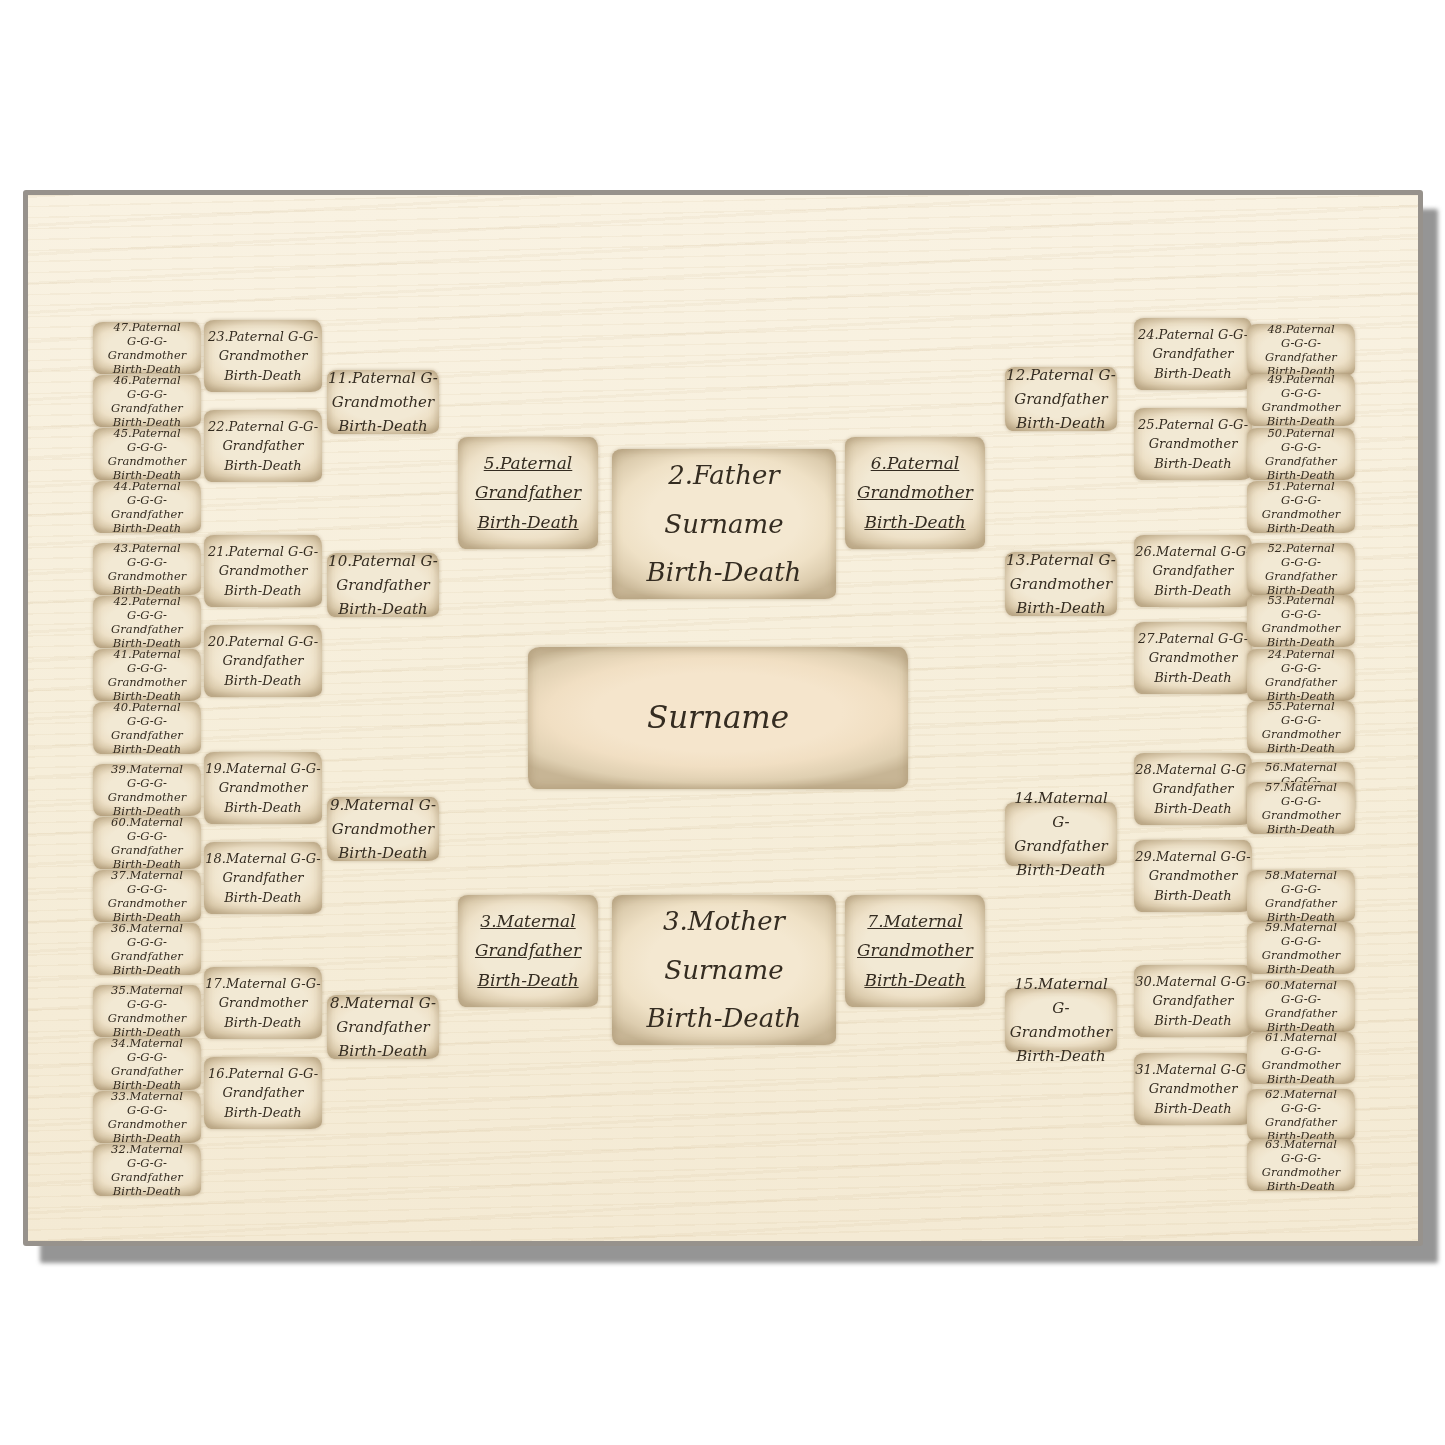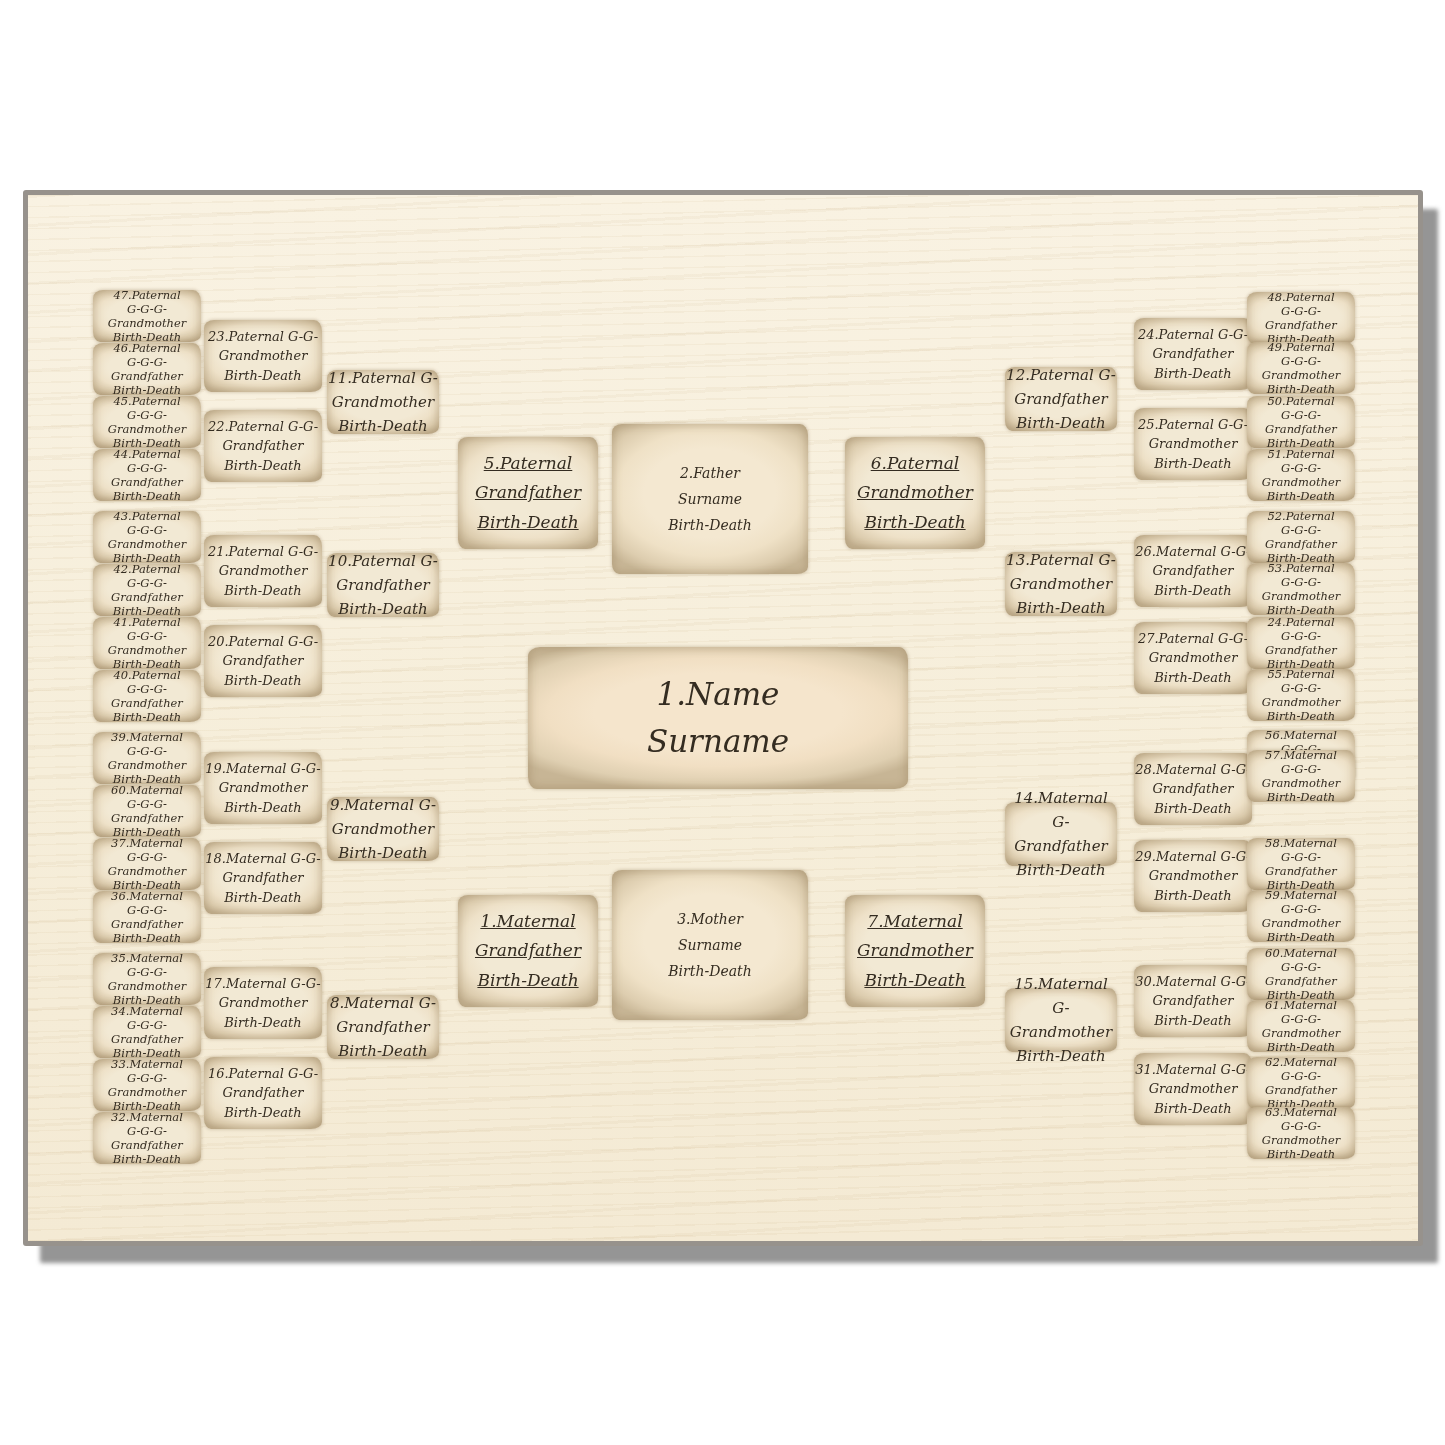--- a/index.html
+++ b/index.html
@@ -23,38 +23,37 @@
   }
   .box{
     position:absolute;box-sizing:border-box;
     display:flex;flex-direction:column;justify-content:center;align-items:center;
     text-align:center;font-style:italic;color:#342c21;
     background:radial-gradient(ellipse 72% 64% at 50% 47%, #f2e9d4 50%, #eee1c8 68%, #ddcdaf 85%, #c8b696 98%);
     border-radius:10px 8px 11px 7px / 8px 11px 7px 10px;
     box-shadow: inset 0 0 7px 3px rgba(146,122,86,0.30), 0 0 3px 1px rgba(146,122,86,0.28);
   }
   .ln{width:100%;}
-  .b6{width:108px;height:52px;font-size:11.5px;line-height:1.22;}
+  .b6{width:108px;height:52px;font-size:11.5px;line-height:1.22;margin-top:32px;}
   .b5{width:118px;height:72px;font-size:13px;line-height:1.5;}
   .b4{width:112px;height:64px;font-size:15px;line-height:1.6;}
   .b3{width:140px;height:112px;font-size:17px;line-height:1.72;text-decoration:underline;}
-  .b2{width:196px;height:150px;font-size:14px;line-height:1.88;
-      background:radial-gradient(ellipse 70% 62% at 50% 46%, #f4e8d1 48%, #efe1c6 68%, #ddcdaf 86%, #c8b696 98%);}
+  .b2{width:224px;height:150px;font-size:26px;line-height:1.88;
+      background:radial-gradient(ellipse 70% 62% at 50% 46%, #f4e8d1 48%, #efe1c6 68%, #ddcdaf 86%, #c8b696 98%);margin-top:25px;}
   .b1{width:380px;height:142px;font-size:31px;line-height:1.52;
       background:radial-gradient(ellipse 68% 58% at 50% 46%, #f5e5cc 48%, #f1dfc3 66%, #dfcfb1 86%, #c7b595 98%);
       border-radius:12px 9px 13px 9px / 9px 13px 9px 12px;}
 </style>
 </head>
 <body>
 
 <div class="page">
   <div class="board">
 
     <div class="box b1" style="left:500px;top:452px">
-      <div class="ln">1.Name</div>
       <div class="ln">Surname</div>
     </div>
 
     <div class="box b2" style="left:584px;top:229px">
       <div class="ln">2.Father</div>
       <div class="ln">Surname</div>
       <div class="ln">Birth-Death</div>
     </div>
     <div class="box b2" style="left:584px;top:675px">
       <div class="ln">3.Mother</div>
@@ -66,21 +65,21 @@
       <div class="ln">5.Paternal</div>
       <div class="ln">Grandfather</div>
       <div class="ln">Birth-Death</div>
     </div>
     <div class="box b3" style="left:817px;top:242px">
       <div class="ln">6.Paternal</div>
       <div class="ln">Grandmother</div>
       <div class="ln">Birth-Death</div>
     </div>
     <div class="box b3" style="left:430px;top:700px">
-      <div class="ln">1.Maternal</div>
+      <div class="ln">3.Maternal</div>
       <div class="ln">Grandfather</div>
       <div class="ln">Birth-Death</div>
     </div>
     <div class="box b3" style="left:817px;top:700px">
       <div class="ln">7.Maternal</div>
       <div class="ln">Grandmother</div>
       <div class="ln">Birth-Death</div>
     </div>
 
     <div class="box b4" style="left:299px;top:175px">

